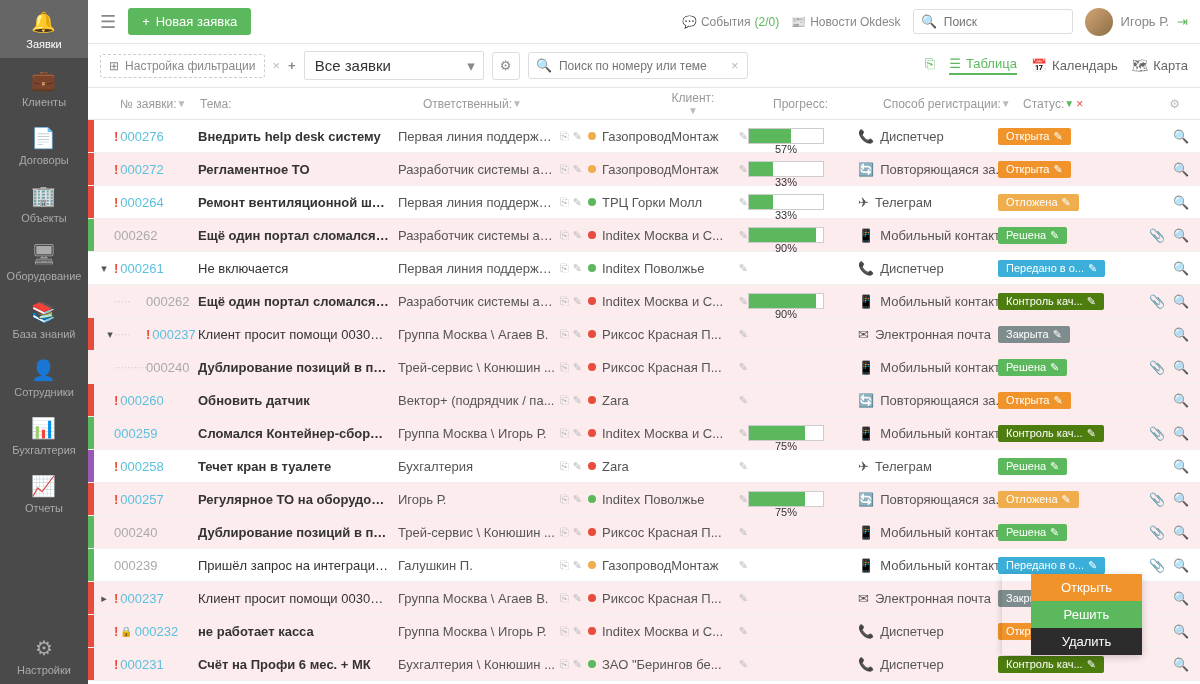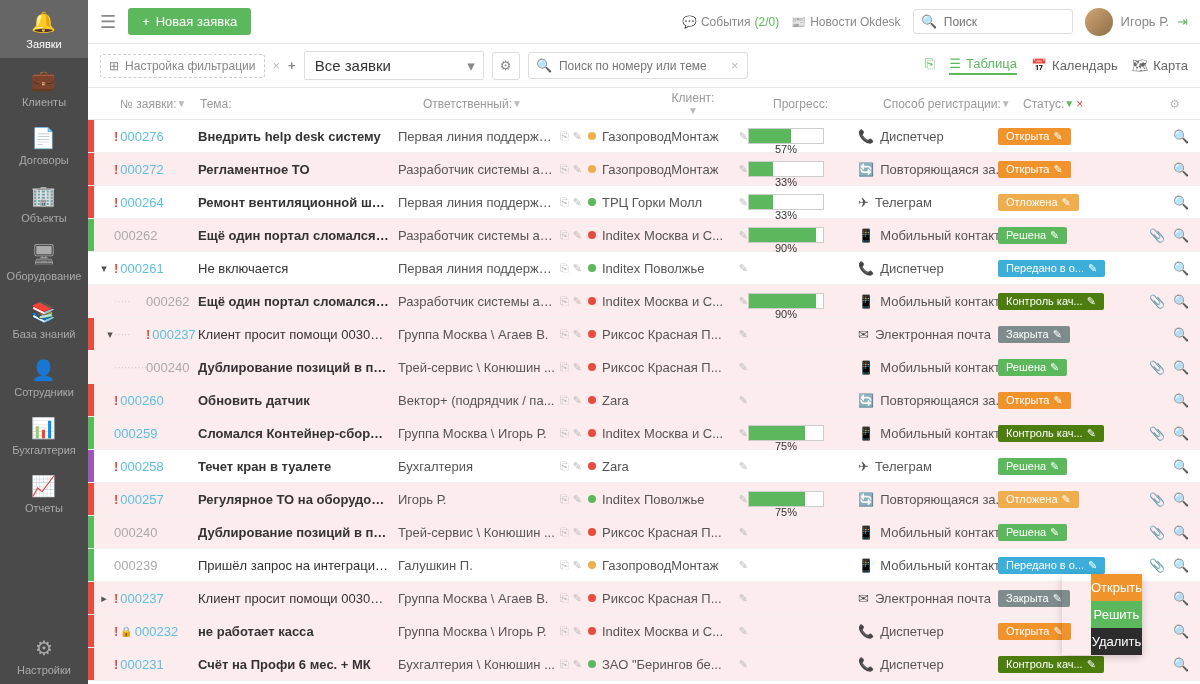--- a/index.html
+++ b/index.html
@@ -92,21 +92,21 @@
 .b-yellow { background: #f0ad4e; }
 .b-green { background: #5cb85c; }
 .b-cyan { background: #3bafda; }
 .b-purple { background: #4d7c0f; }
 .b-gray { background: #7f8c8d; justify-content: flex-end; }
 .act-cell { flex: 1; display: flex; justify-content: flex-end; gap: 8px; padding-right: 10px; color: #bbb; }
 .act-cell span { cursor: pointer; }
 
 
 .ctx-menu { position: absolute; right: 58px; top: 574px; display: flex; flex-direction: column; z-index: 10; box-shadow: 0 2px 8px rgba(0,0,0,.2); }
-.ctx-item { padding: 6px 0; color: #fff; font-size: 13px; cursor: pointer; text-align: center; margin-left: 29px; }
+.ctx-item { padding: 6px 30px; color: #fff; font-size: 13px; cursor: pointer; text-align: center; margin-left: 29px; }
 .ctx-open { background: #f0932b; }
 .ctx-solve { background: #5cb85c; }
 .ctx-delete { background: #2c2c2c; }
 .tree-dots { display: inline-block; width: 30px; color: #ccc; font-size: 10px; }
 </style>
 </head>
 <body>
 
 <div class="app">
   <div class="sidebar" id="sidebar">

